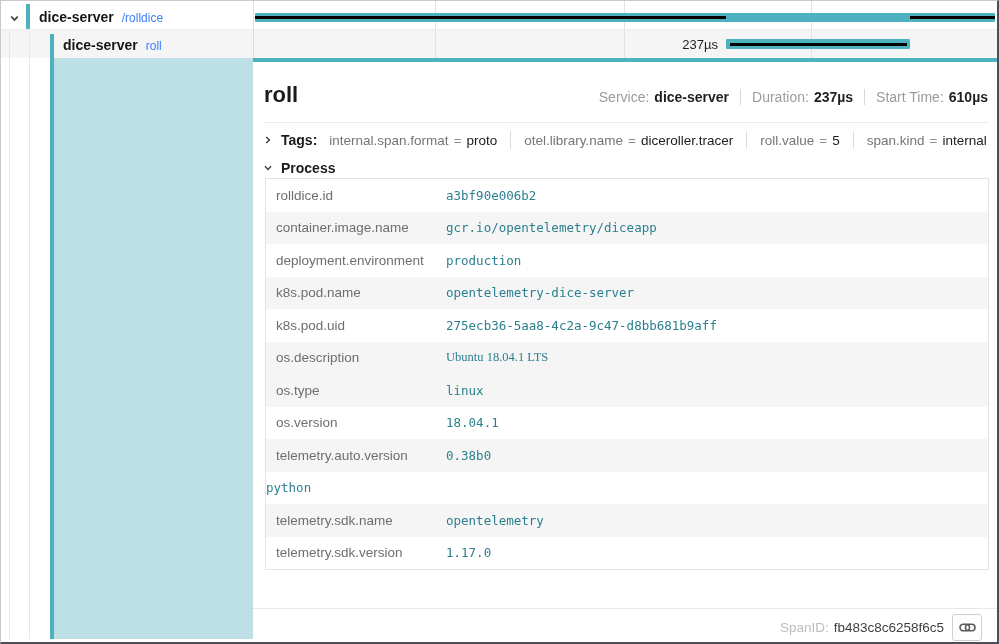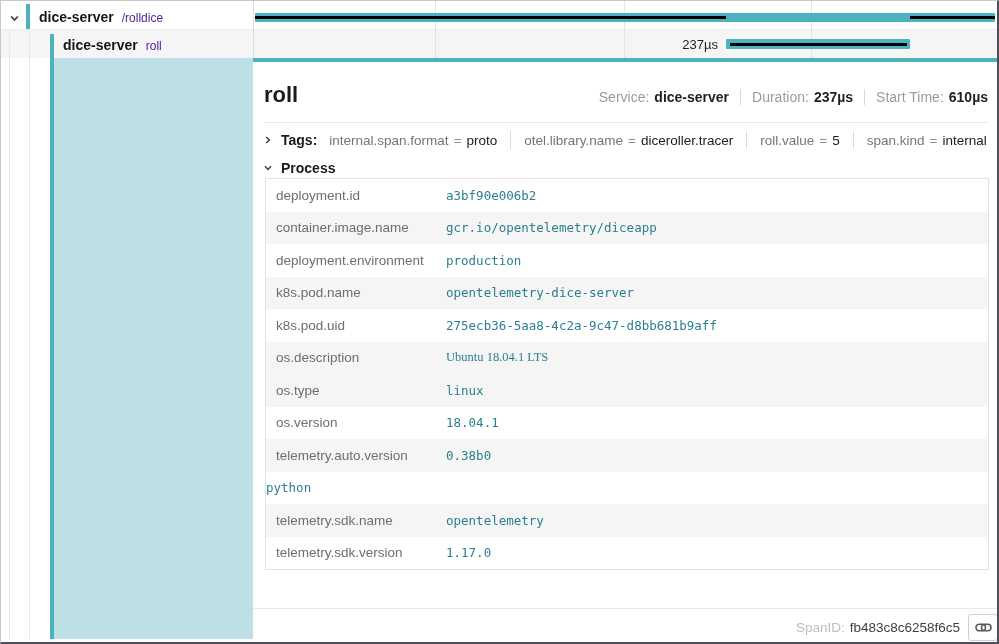--- a/index.html
+++ b/index.html
@@ -23,21 +23,21 @@
   .crit { position:absolute; top:3px; height:3px; }
   #track-row2 .crit { top:3.5px; }
   .duration-label { position:absolute; right:279px; top:36px; font-size:13px; color:#1f1f1f; }
   
   .tree-chevron { position:absolute; left:8px; top:9px; cursor:pointer; }
   .span-color-bar1 { position:absolute; left:25px; top:3px; width:4px; height:25px; }
   .span-color-stripe { position:absolute; left:49px; top:33px; width:4px; height:605px; z-index:3; }
   .tree-label-1 { position:absolute; left:38px; top:7px; white-space:nowrap; }
   .tree-label-2 { position:absolute; left:62px; top:35px; white-space:nowrap; }
   .svc-name { font-size:14px; font-weight:bold; color:#161616; }
-  .op-name  { font-size:12px; color:#4c1d95; margin-left:8px; }
+  .op-name  { font-size:12px; color:#3b82f6; margin-left:8px; }
   
   .guide { position:absolute; top:29px; width:1px; height:609px; background:#e7e7e7; }
   .guide-a { left:8px; } .guide-b { left:28px; }
   .selected-fill { position:absolute; left:53px; top:57px; width:199px; height:581px; z-index:2; }
   
   .panel { position:absolute; left:252px; top:57px; width:747px; height:581px; background:#fff; border-top:4px solid #4db1c0; z-index:2; }
   .panel-title { position:absolute; left:11px; top:20px; font-size:22px; font-weight:600; color:#1a1a1a; }
   .meta { position:absolute; right:12px; top:27px; display:flex; align-items:center; }
   .meta-label { font-size:14px; color:#9b9b9b; margin-right:5px; }
   .meta-value { font-size:14px; font-weight:bold; color:#1f1f1f; }
@@ -56,21 +56,21 @@
   .tag-val { font-size:13.5px; color:#1c1c1c;text-align:center; }
   .tag-divider { width:1px; height:18px; background:#dcdcdc; margin:0 13px; }
   
   .ptable { position:absolute; left:12px; top:116px; width:724px; border:1px solid #e2e2e2; background:#fff; }
   .prow { display:flex; height:32.5px; align-items:center; }
   .prow.alt { background:#f5f5f5; }
   .pkey { width:180px; padding-left:10px; font-size:13.5px; color:#6e6e6e; }
   .pval { font-family:"DejaVu Sans Mono", monospace; font-size:12.5px; color:#2b7f8f; }
   
   .footer-divider { position:absolute; left:0; right:0; top:546px; height:1px; background:#e8e8e8; }
-  .footer { position:absolute; right:2px; top:551px; height:28px; display:flex; align-items:center; }
+  .footer { position:absolute; right:18px; top:551px; height:28px; display:flex; align-items:center; }
   .spanid-label { font-size:13.5px; color:#bdbdbd; margin-right:5px; }
   .spanid-value { font-size:13.5px; color:#3f3f3f; margin-right:8px; }
   .link-btn { width:30px; height:27px; border:1px solid #cfcfcf; border-radius:3px; background:#fdfdfd; display:flex; align-items:center; justify-content:center; cursor:pointer; }
 </style>
 </head>
 <body>
 
 <div class="page">
 
   <div class="row1"></div>
@@ -165,21 +165,21 @@
       <span class="chev">
         <svg width="10" height="10" viewBox="0 0 10 10">
             <path d="M2 3.2 L5 6.4 L8 3.2" fill="none" stroke="#3f3f3f" stroke-width="1.5"></path>
           </svg>
       </span>
       <span class="section-label">Process</span>
     </div>
 
     <div class="ptable" id="process-table">
     <div class="prow">
-      <div class="pkey">deployment.id</div>
+      <div class="pkey">rolldice.id</div>
       <div class="pval" style="color: rgb(43, 127, 143);">a3bf90e006b2</div>
     </div>
 
     <div class="prow alt">
       <div class="pkey">container.image.name</div>
       <div class="pval" style="color: rgb(43, 127, 143);">gcr.io/opentelemetry/diceapp</div>
     </div>
 
     <div class="prow">
       <div class="pkey">deployment.environment</div>

